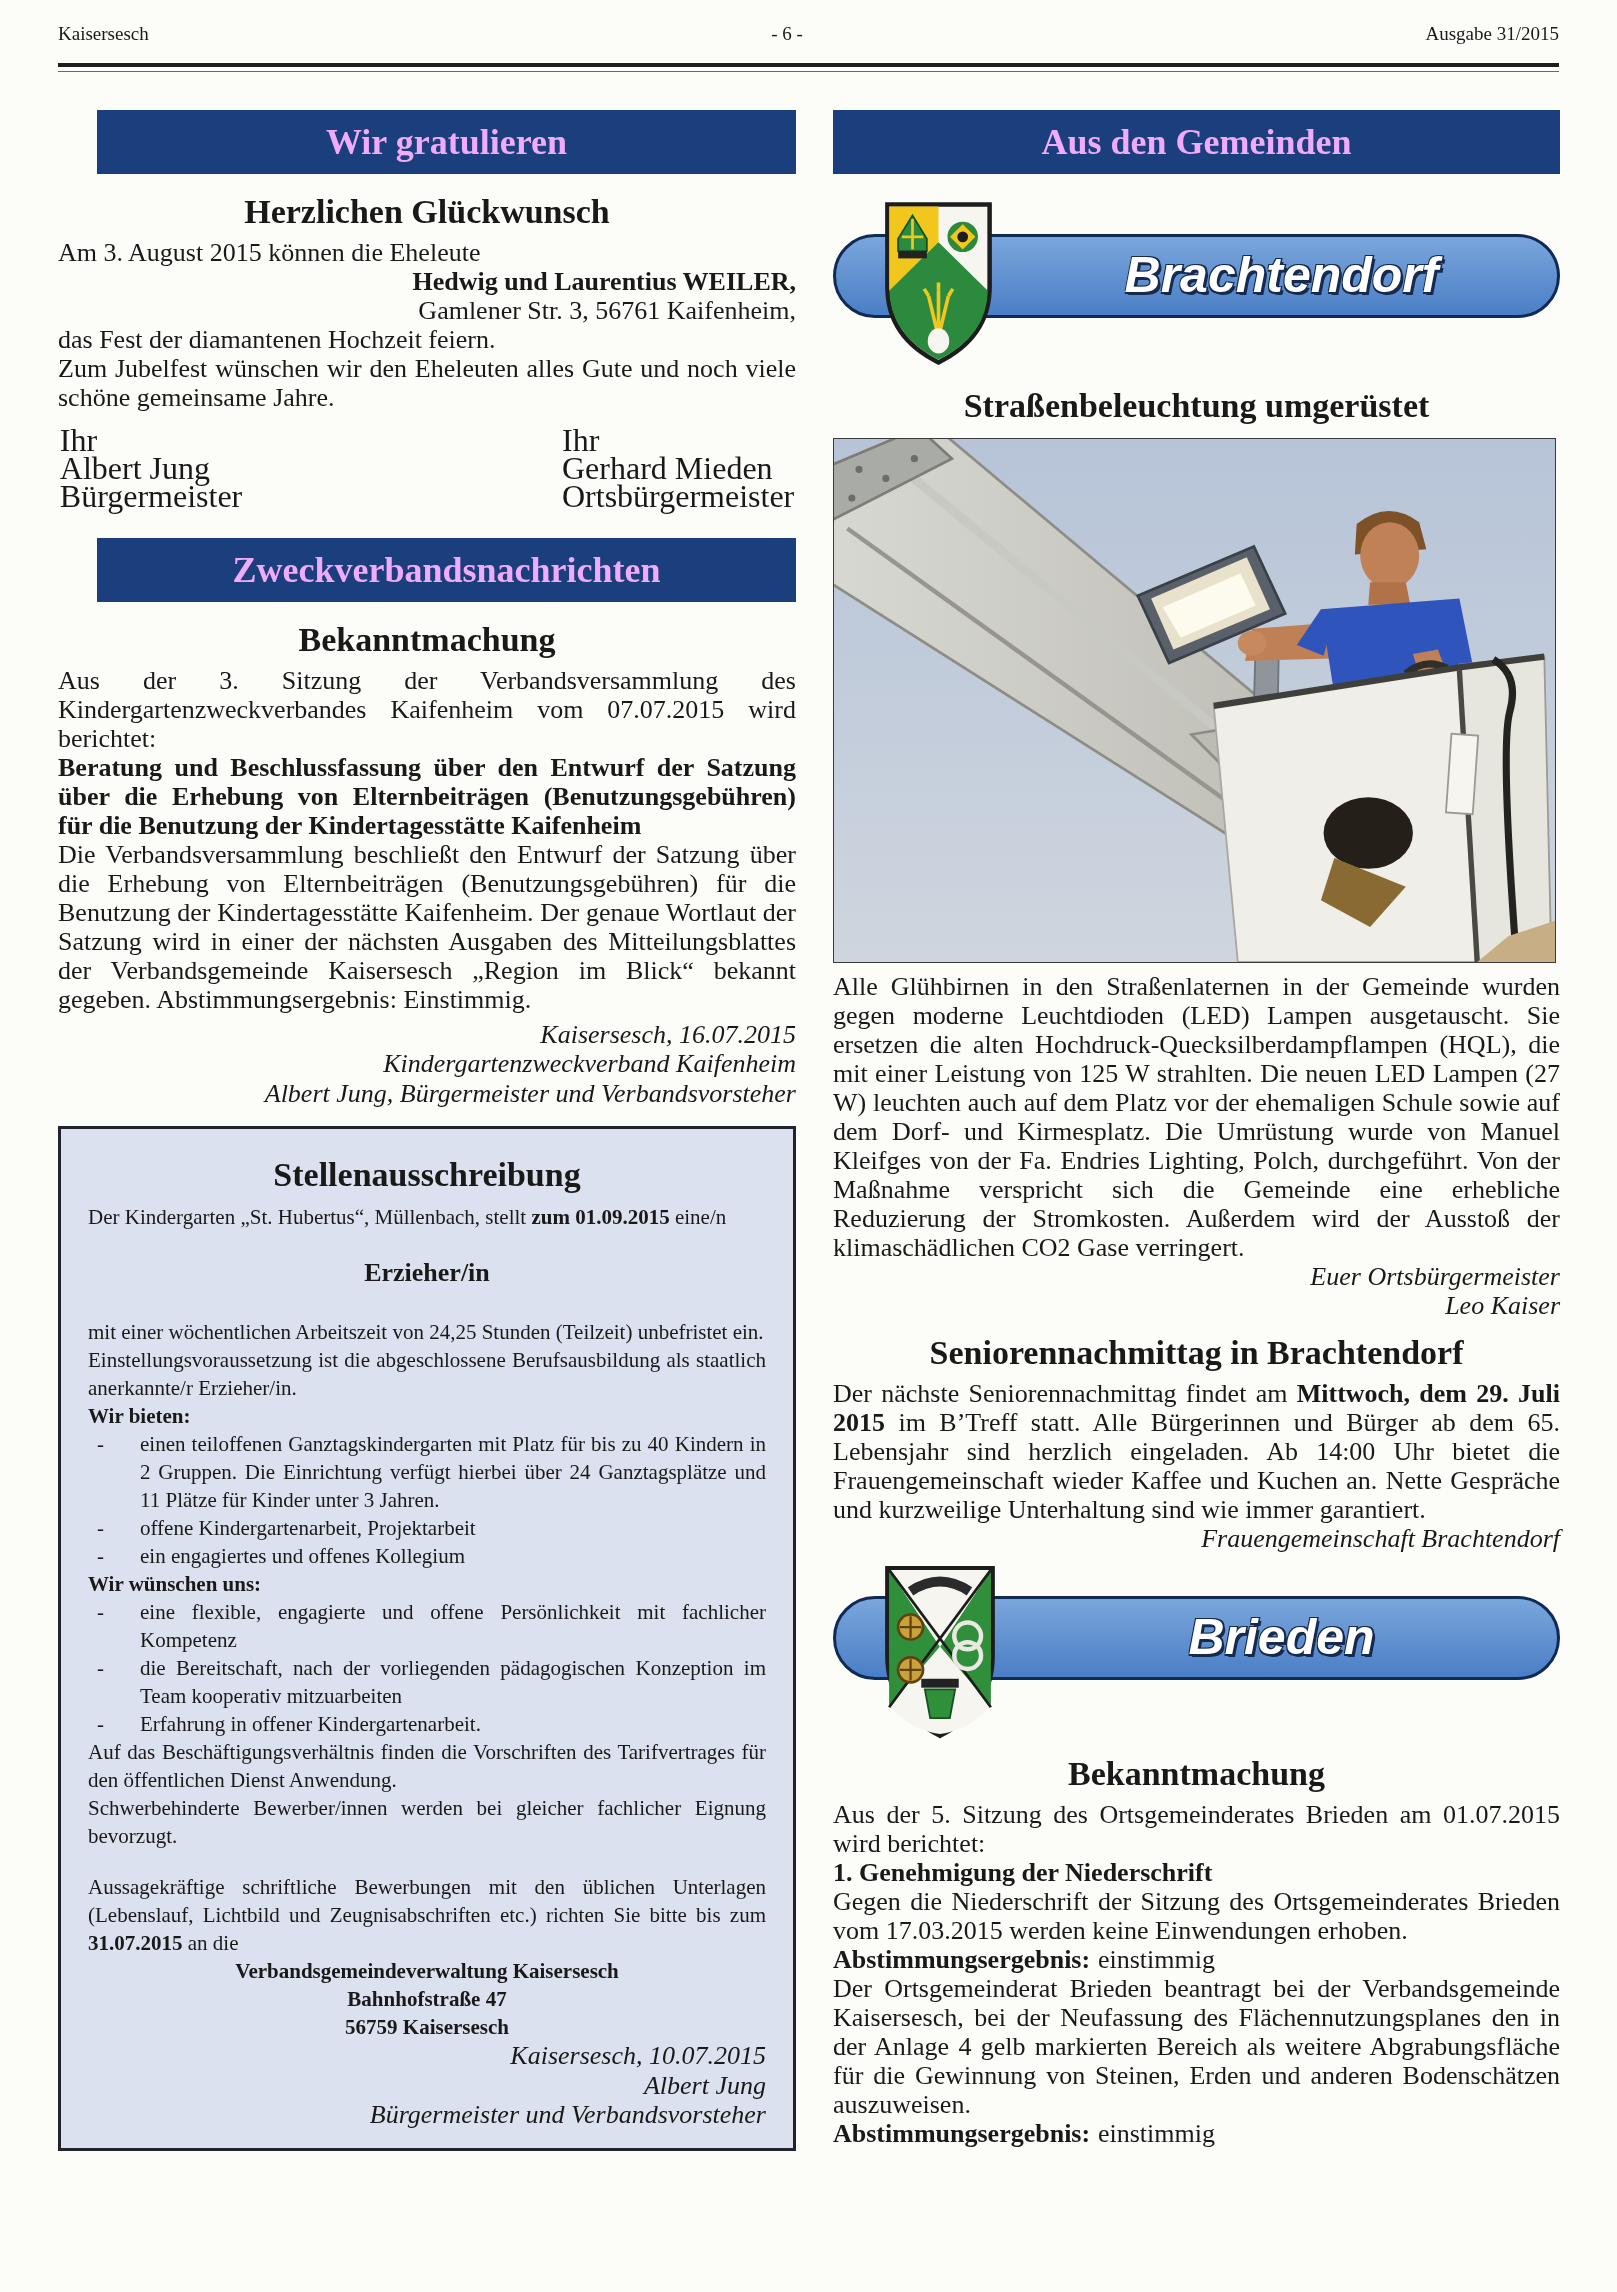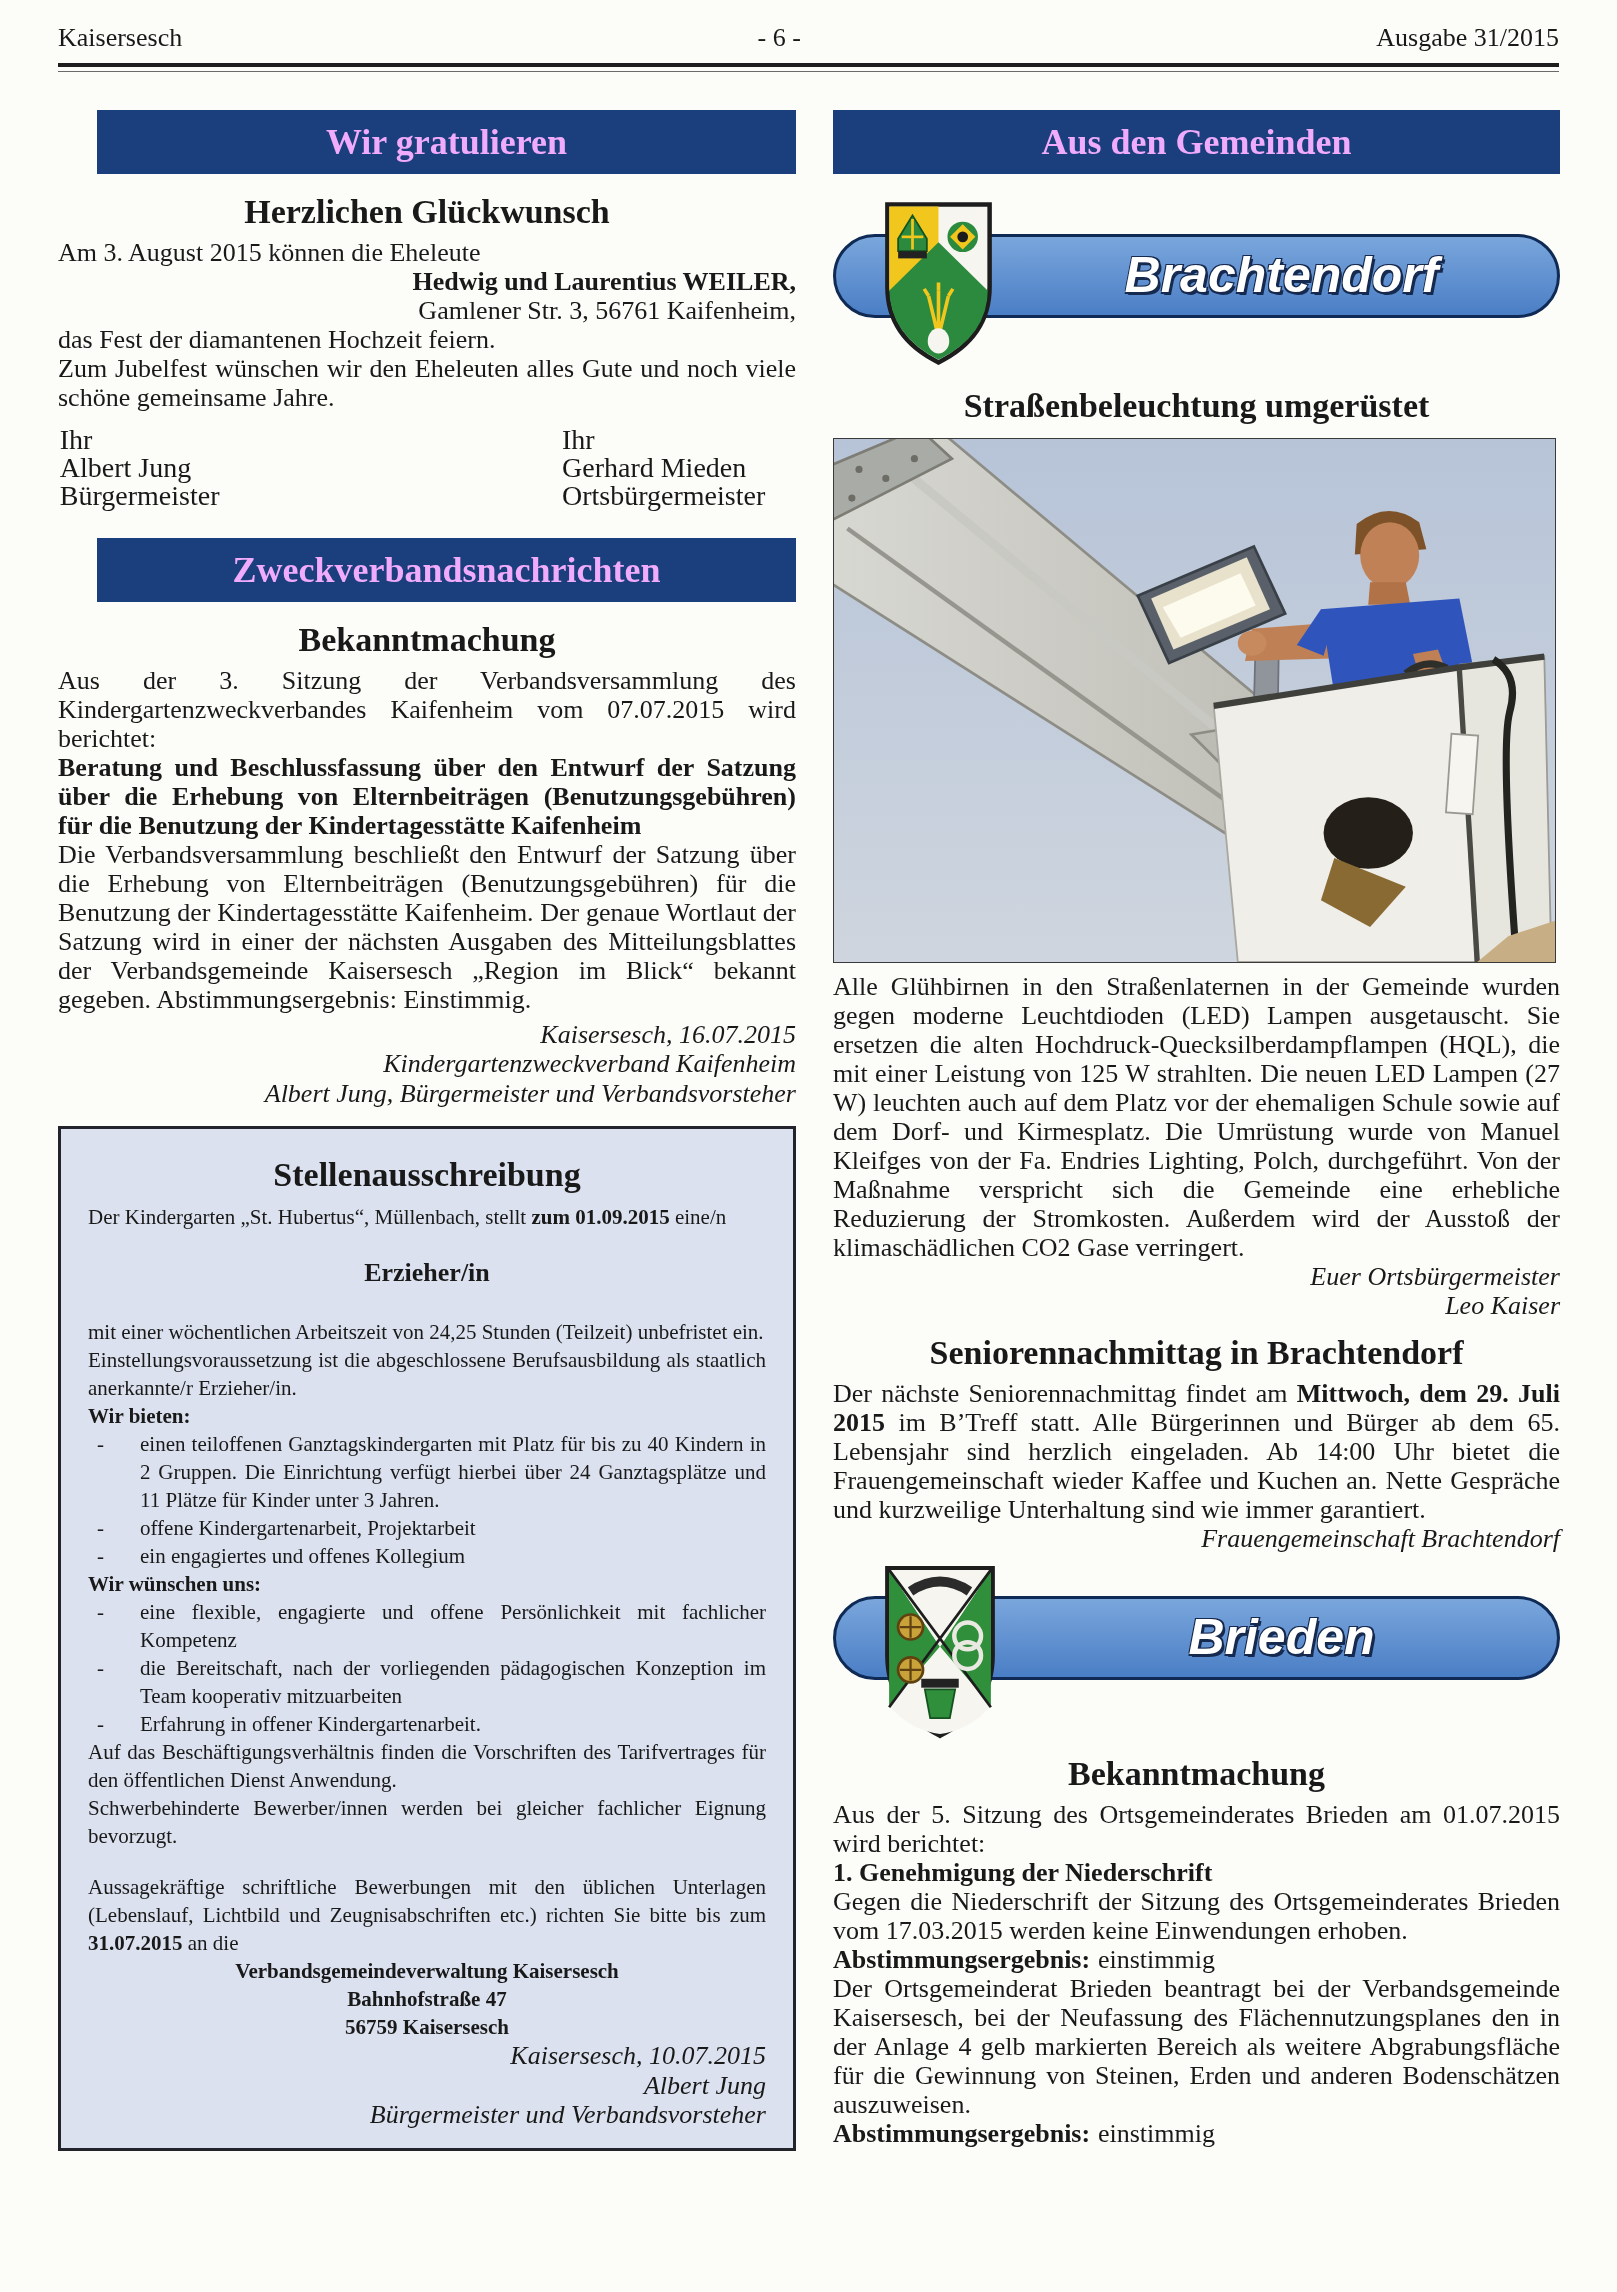--- a/index.html
+++ b/index.html
@@ -1,35 +1,35 @@
 <!DOCTYPE html>
 <html style="--navy: #1b3e7c; --boxbg: #dbe1ee; --pillblue: #5b90d1; --pillborder: #0f2a55;font-size:14.3px"><head>
 <meta charset="utf-8">
 <style>
   html,body{margin:0;padding:0;background:#e9e9e6;}
   .page{position:relative;width:1617px;height:2293px;background:#fcfcf9;overflow:hidden;
         font-family:"Liberation Serif","DejaVu Serif",serif;color:#191919;}
   .masthead{position:absolute;top:23px;left:58px;width:1501px;display:flex;
-            justify-content:space-between;font-size:26px;}
+            justify-content:space-between;font-size:19px;}
   .head-rule{position:absolute;top:63px;left:58px;width:1501px;height:3.6px;
              border-top:4.5px solid #1e1e1e;border-bottom:1.8px solid #6a6a6a;}
   .col{position:absolute;top:0;}
   .col-left{left:58px;width:738px;}
   .col-right{left:833px;width:727px;}
   .banner{height:64px;line-height:64px;background:var(--navy,#1b3e7c);color:#f0abfc;
           text-align:center;font-weight:bold;font-size:36px;}
   .banner-inset{margin-left:39px;width:699px;}
   .banner-top{margin-top:110px;}
   .art-title{font-weight:bold;font-size:34px;text-align:center;margin:18px 0 7.2px 0;line-height:39px;}
   .body-txt{font-size:26px;line-height:29px;}
   .just{text-align:justify;}
   .b{font-weight:bold;}
   .line-center{text-align:right;}
   .sig-right{text-align:right;font-style:italic;font-size:26px;line-height:29.6px;}
-  .sig-row{position:relative;margin-top:14.3px;height:90px;font-size:28px;line-height:28px;}
+  .sig-row{position:relative;margin-top:14.3px;height:90px;font-size:32px;line-height:28px;}
   .sig-block{position:absolute;top:0;}
   .sig-a{left:1.8px;}
   .sig-b{left:504px;}
   .job-box{margin-top:18px;border:3.6px solid #23232b;background:var(--boxbg,#dbe1ee);
            padding:23px 27px 18px 27px;}
   .job-box .body-txt{font-size:21px;line-height:28px;}
   .job-title{font-weight:bold;font-size:34px;text-align:center;margin:3.6px 0 9px 0;}
   .role{font-weight:bold;text-align:center;font-size:26px;margin:27px 0 30px 0;}
   .bullet{display:flex;}
   .bullet .dash{width:52px;padding-left:9px;box-sizing:border-box;flex:none;}

